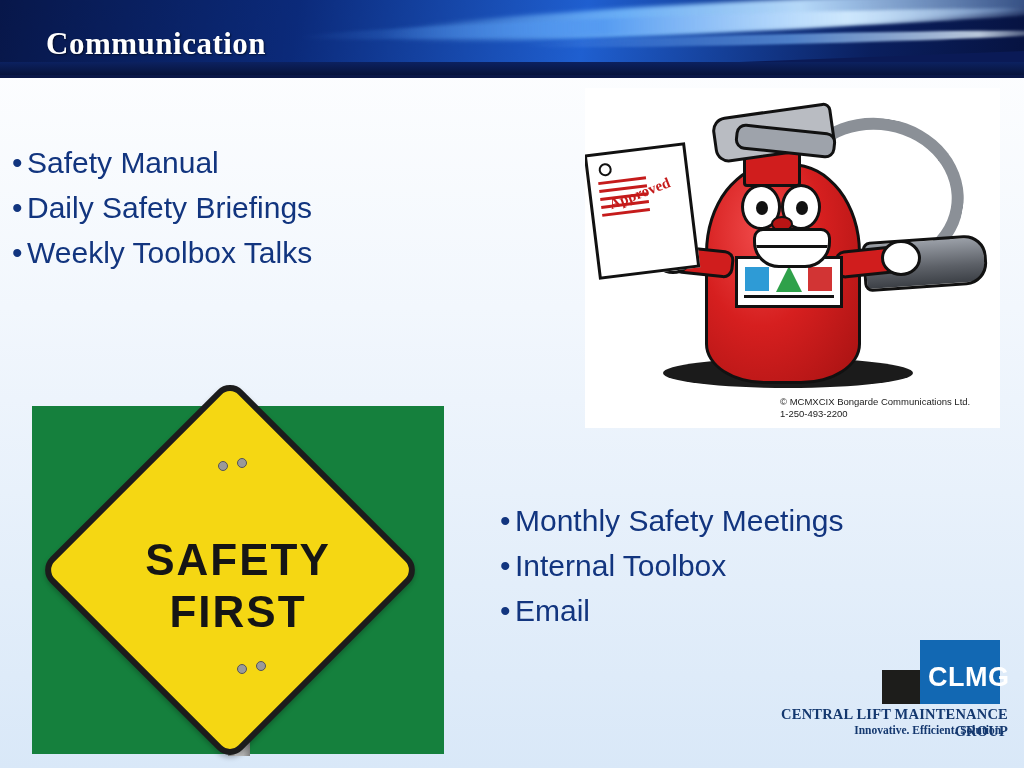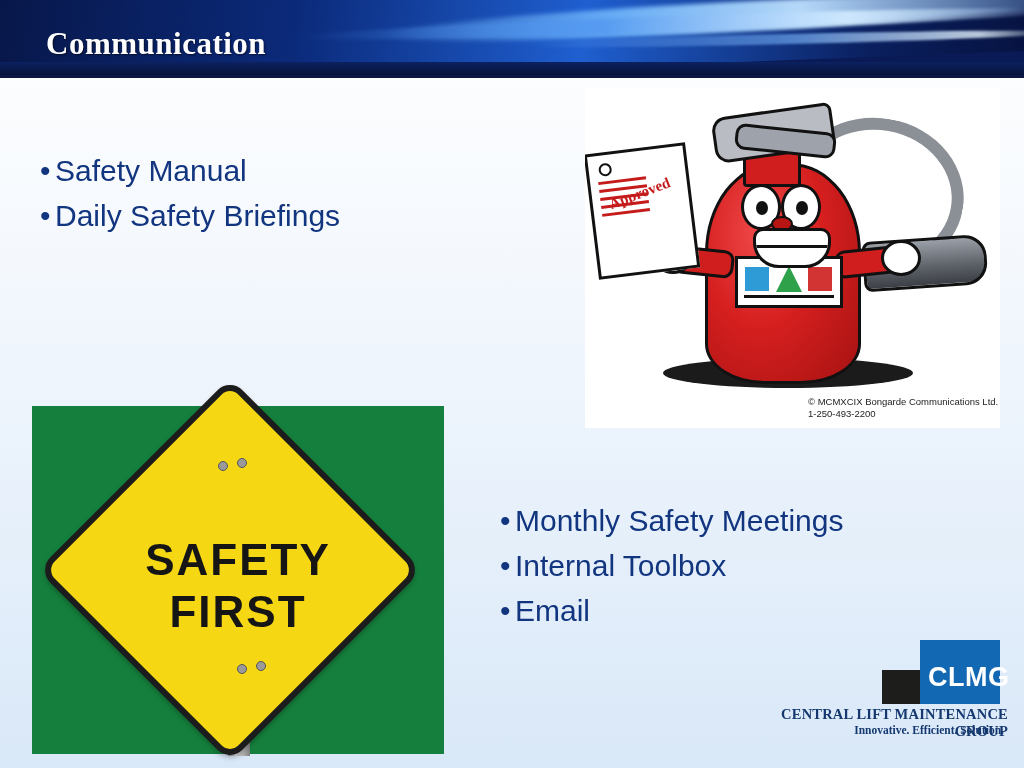--- a/index.html
+++ b/index.html
@@ -93,22 +93,21 @@
   }
   .bullet-list .bullet-row {
     display: block;
   }
   .bullet-list .dot {
     display: inline-block;
     width: 15px;
   }
   #list-top {
     left: 12px;
-    top: 148px;
-    margin-left: 28px;
+    top: 140px;
   }
   #list-bottom {
     left: 500px;
     top: 498px;
   }
 
   
   .extinguisher-card {
     position: absolute;
     left: 585px;
@@ -314,21 +313,20 @@
     border-radius: 50%;
   }
   .ext-credit {
     position: absolute;
     left: 195px;
     top: 308px;
     font-size: 9.5px;
     color: #222;
     line-height: 12px;
     font-family: "Liberation Sans", sans-serif;
-    margin-left: 28px;
   }
 
   
   .sign-card {
     position: absolute;
     left: 32px;
     top: 406px;
     width: 412px;
     height: 348px;
     background: #15803d;
@@ -437,20 +435,23 @@
   <div class="bottom-rule"></div>
 </div>
 <div class="slide-title">Communication</div>
 
 <div class="bullet-list" id="list-top">
   <span class="bullet-row">
     <span class="dot">•</span><span>Safety Manual</span>
   </span>
   <span class="bullet-row">
     <span class="dot">•</span><span>Daily Safety Briefings</span>
+  </span>
+  <span class="bullet-row">
+    <span class="dot">•</span><span>Weekly Toolbox Talks</span>
   </span>
 </div>
 
 <div class="bullet-list" id="list-bottom">
   <span class="bullet-row">
     <span class="dot">•</span><span>Monthly Safety Meetings</span>
   </span>
   <span class="bullet-row">
     <span class="dot">•</span><span>Internal Toolbox</span>
   </span>

